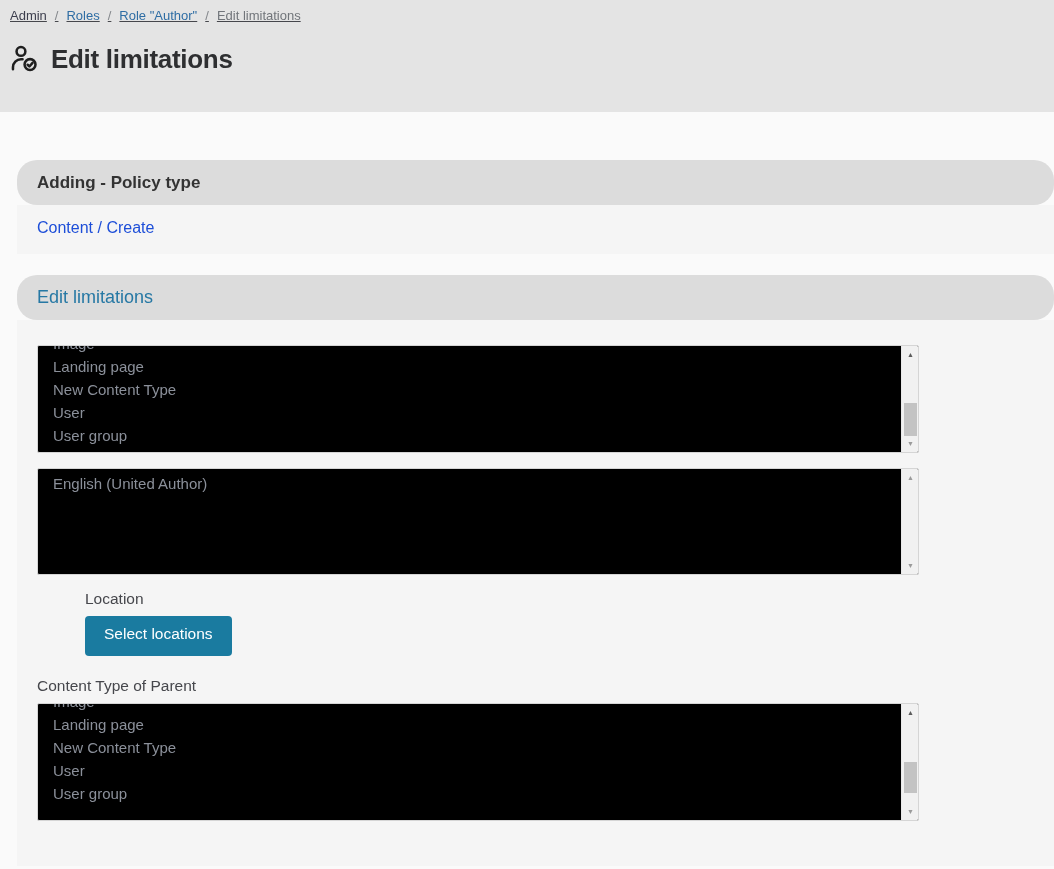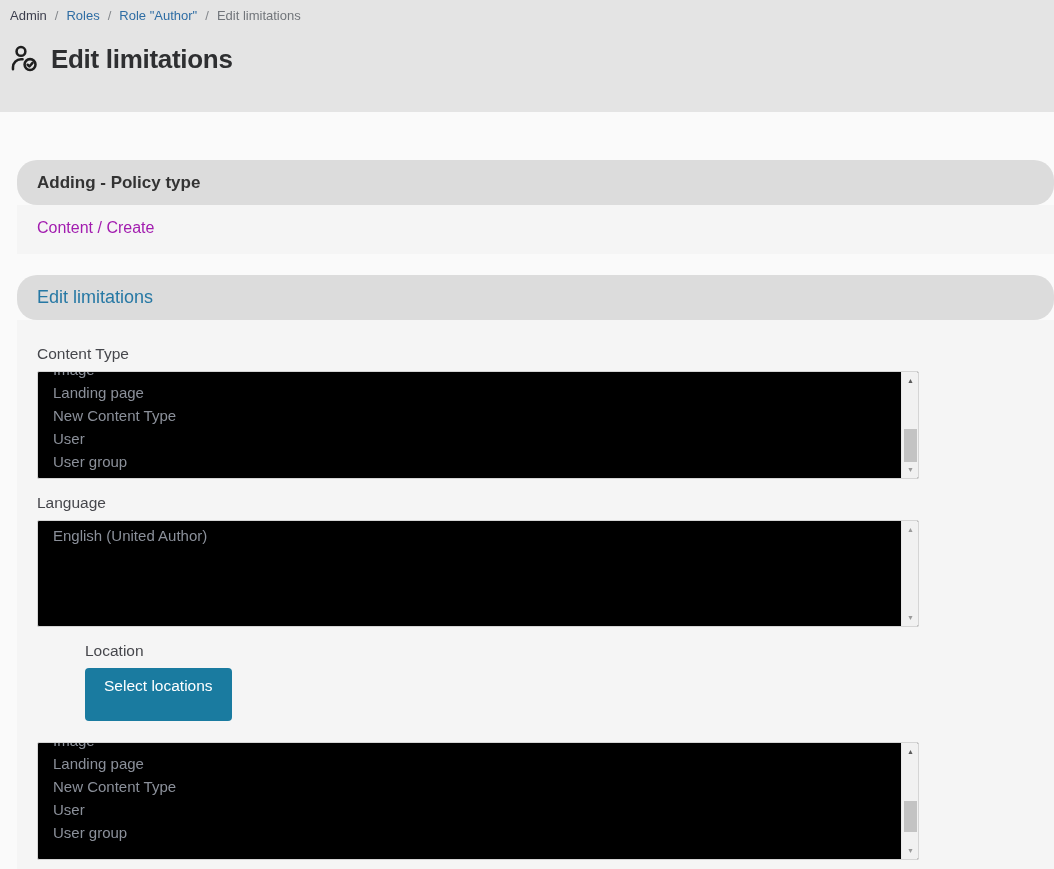--- a/index.html
+++ b/index.html
@@ -6,39 +6,39 @@
   html,body { margin:0; padding:0; }
   body {
     width:1054px; height:869px; overflow:hidden;
     background:#fafafa;
     font-family:"Liberation Sans", sans-serif;
     color:#46474c;
   }
 
   
   .top-band { height:112px; background:#e4e4e4; padding:6px 0 0 10px; }
-  .breadcrumb { display:flex; align-items:center; gap:8px; font-size:13px; height:18px; }
+  .breadcrumb { display:flex; align-items:center; gap:8px; font-size:13px; height:18px;text-decoration:underline; }
   .bc-link-dark { color:#3c3e4d; text-decoration:none; cursor:pointer; }
   .bc-link { color:#2e6da4; text-decoration:none; cursor:pointer; }
   .bc-sep { color:#84878c; }
   .bc-current { color:#71757a; }
 
   .title-row { display:flex; align-items:center; gap:9px; margin-top:19px; margin-left:-1px; }
   .title-row h1 { margin:0; font-size:26px; font-weight:bold; color:#2e2f31; letter-spacing:-0.3px; }
   .title-icon { flex:0 0 auto; display:block; }
 
   
   .panel { margin-left:17px; width:1037px; }
   .panel-1 { margin-top:48px; }
   .panel-2 { margin-top:21px; }
   .panel-header { height:45px; background:#dcdcdc; display:flex; align-items:center; padding-left:20px;border-radius:20px; }
   .ph-bold { font-weight:bold; font-size:17px; color:#333333; }
   .ph-teal { font-size:18px; color:#2678a4; }
   .panel-body { background:#f5f5f5; }
-  .panel-body.simple { padding:14px 20px 17px 20px; font-size:16px; color:#a21caf; }
+  .panel-body.simple { padding:14px 20px 17px 20px; font-size:16px; color:#1d4ed8; }
   .panel-body.form { padding:25px 14px 30px 20px; }
 
   
   .form-label { font-size:15.5px; color:#46474c; margin:0 0 8px 0; }
   .form-group { margin-bottom:15px; }
   .form-group.location { margin-bottom:21px;margin-left:48px; }
 
   .listbox {
     position:relative; width:882px; height:108px;
     background:#000000; border:1px solid #d5d5d5; border-radius:2px;
@@ -57,21 +57,21 @@
   .sb-up.pale { color:#9a9a9a; }
   .sb-down { bottom:0; color:#9a9a9a; }
   .sb-thumb { position:absolute; left:2px; width:13px; background:#c3c3c3; }
   .lb-ct .sb-thumb { top:57px; height:33px; }
   .lb-parent .sb-thumb { top:58px; height:31px; }
 
   .btn-primary {
     display:inline-block; border:none; cursor:pointer;
     background:#1a7ba0; color:#ffffff;
     font-family:"Liberation Sans", sans-serif; font-size:15.5px;
-    padding:9px 19px 26px 19px; border-radius:4px;
+    padding:9px 19px 13px 19px; border-radius:4px;
   }
 </style>
 </head>
 <body>
 
 <div class="top-band">
   <div class="breadcrumb">
     <span class="bc-link-dark">Admin</span>
     <span class="bc-sep">/</span>
     <span class="bc-link">Roles</span>
@@ -100,56 +100,55 @@
 </div>
 
 <div class="panel panel-2">
   <div class="panel-header">
     <span class="ph-teal">Edit limitations</span>
   </div>
 
   <div class="panel-body form">
 
     <div class="form-group">
-      <p class="form-label">Content Type</p>
       <div class="listbox scrolled lb-ct">
         <ul>
             <li>Image</li>
             <li>Landing page</li>
             <li>New Content Type</li>
             <li>User</li>
             <li>User group</li>
           </ul>
         <div class="scrollbar">
           <div class="sb-btn sb-up">▲</div>
           <div class="sb-thumb"></div>
           <div class="sb-btn sb-down">▼</div>
         </div>
       </div>
     </div>
 
     <div class="form-group">
-      <p class="form-label">Language</p>
       <div class="listbox lb-lang">
         <ul>
             <li>English (United Author)</li>
           </ul>
         <div class="scrollbar">
           <div class="sb-btn sb-up pale">▲</div>
           <div class="sb-btn sb-down">▼</div>
         </div>
       </div>
     </div>
 
     <div class="form-group location">
       <p class="form-label">Location</p>
       <button class="btn-primary">Select locations</button>
     </div>
 
     <div class="form-group">
+      <p class="form-label">Content Type of Parent</p>
       <div class="listbox scrolled lb-parent">
         <ul>
             <li>Image</li>
             <li>Landing page</li>
             <li>New Content Type</li>
             <li>User</li>
             <li>User group</li>
           </ul>
         <div class="scrollbar">
           <div class="sb-btn sb-up">▲</div>

